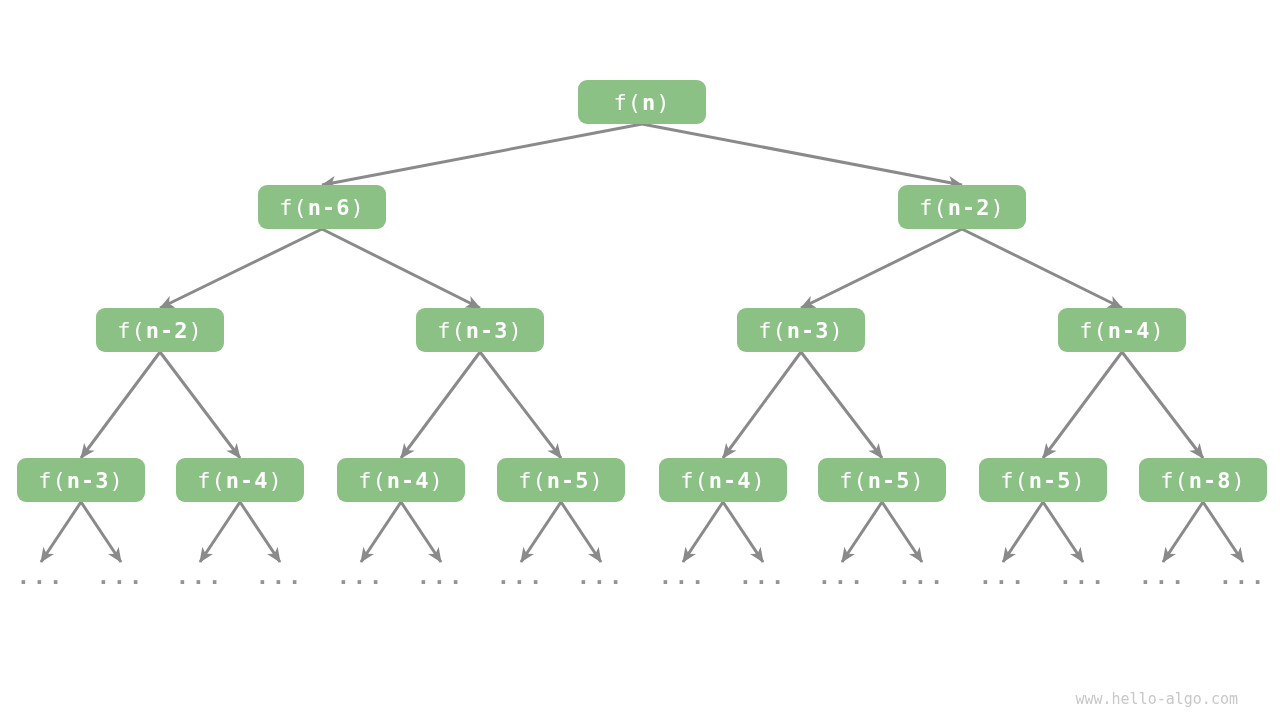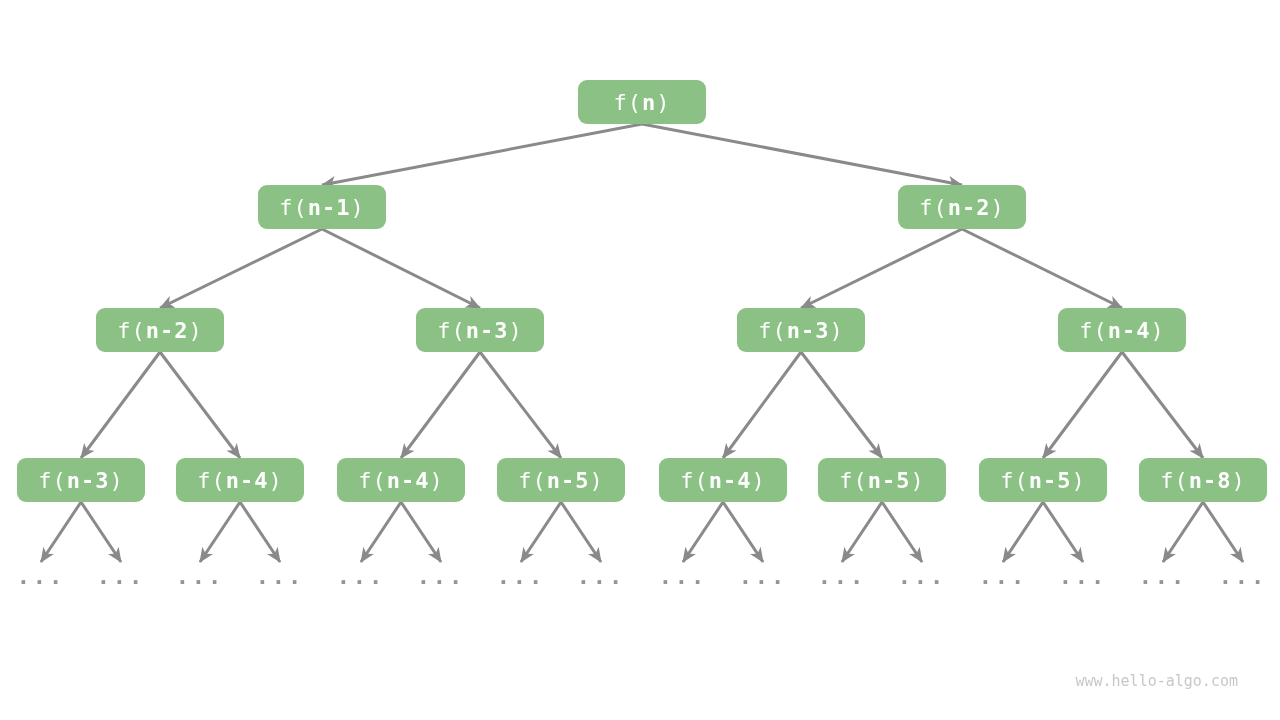--- a/index.html
+++ b/index.html
@@ -33,21 +33,21 @@
     transform:translateX(-50%);
     color:var(--dots);
     font-size:22px;
     font-weight:bold;
     letter-spacing:3px;
     line-height:22px;
   }
   #watermark{
     position:absolute;
     right:42px;
-    top:672px;
+    top:690px;
     color:var(--wm);
     font-size:15px;
   }
 </style>
 </head>
 <body>
 
 <div id="canvas">
   <svg id="edges-layer" viewBox="0 0 1280 720" xmlns="http://www.w3.org/2000/svg">
       <defs>
@@ -87,21 +87,21 @@
       <line x1="1203" y1="502" x2="1243" y2="562" stroke="#8a8a8a" stroke-width="3" marker-end="url(#arrowhead)"></line>
     </svg>
   <div id="nodes-layer">
       <div class="node" style="left: 578px; top: 80px; width: 128px; height: 44px;">
         <span class="pre">f(</span>
         <span class="arg">n</span>
         <span class="suf">)</span>
       </div>
       <div class="node" style="left: 258px; top: 185px; width: 128px; height: 44px;">
         <span class="pre">f(</span>
-        <span class="arg">n-1</span>
+        <span class="arg">n-6</span>
         <span class="suf">)</span>
       </div>
       <div class="node" style="left: 898px; top: 185px; width: 128px; height: 44px;">
         <span class="pre">f(</span>
         <span class="arg">n-2</span>
         <span class="suf">)</span>
       </div>
       <div class="node" style="left: 96px; top: 308px; width: 128px; height: 44px;">
         <span class="pre">f(</span>
         <span class="arg">n-2</span>

